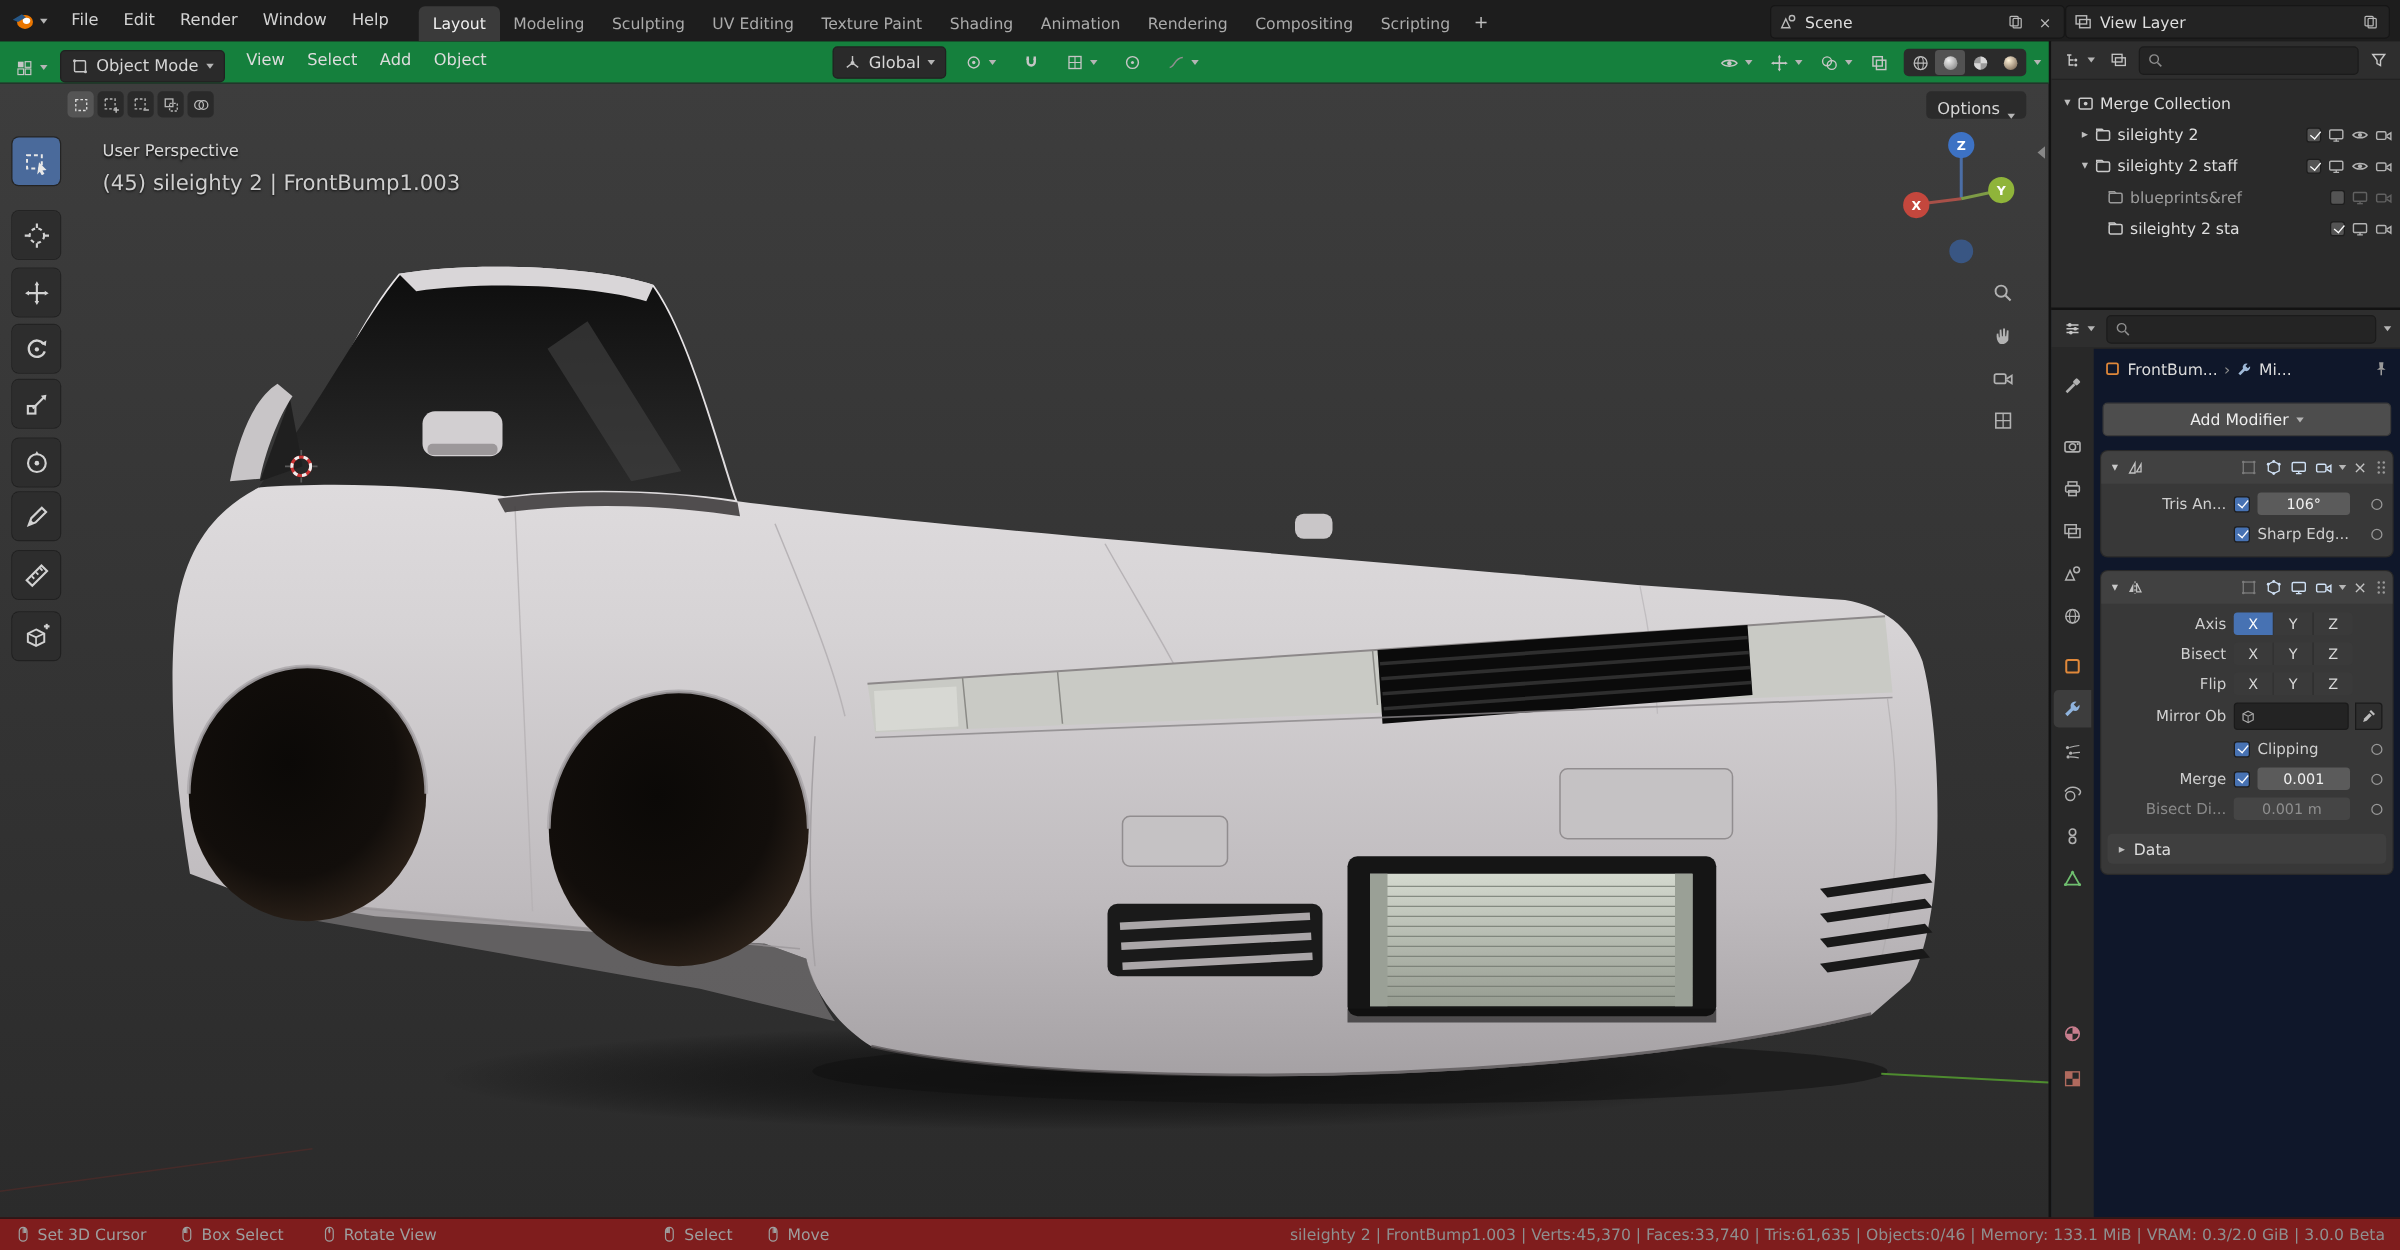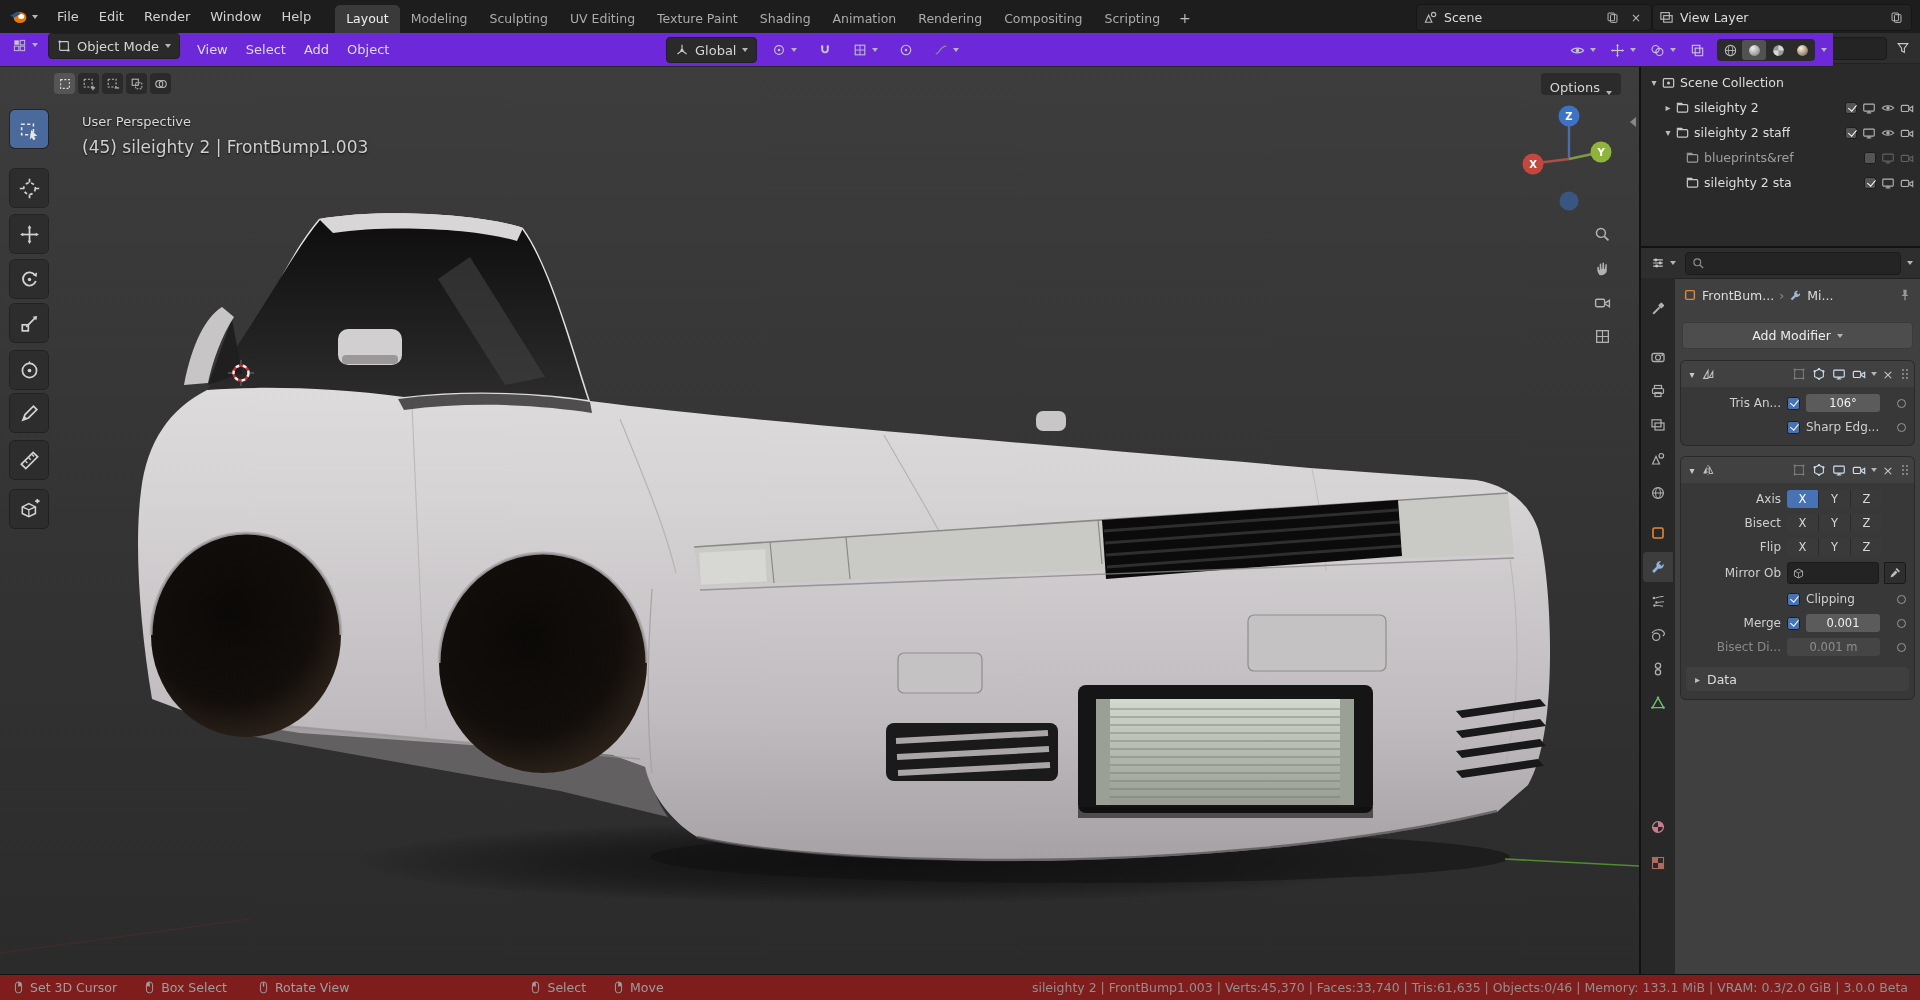--- a/index.html
+++ b/index.html
@@ -20,22 +20,22 @@
   .ws-tabs{display:flex;align-items:flex-end;height:100%;margin-left:14px}
   .ws{padding:6px 11px 7px;color:#ababab;cursor:pointer;border-radius:5px 5px 0 0;font-size:12.5px}
   .ws.active{background:#3a3a3a;color:#f0f0f0}
   .ws.add{color:#bdbdbd;font-size:14px;padding:6px 8px 7px}
   .id-field{position:absolute;top:4px;height:25px;background:#232323;border:1px solid #161616;
             border-radius:4px;display:flex;align-items:center;gap:6px;padding:0 6px}
   .id-field .nm{flex:1;color:#dedede;font-size:12.5px;white-space:nowrap;overflow:hidden}
   .mini-btn{width:18px;height:18px;border-radius:3px;display:flex;align-items:center;
             justify-content:center;color:#b9b9b9;font-size:12px;cursor:pointer;flex:none}
   
-  #vp-header{position:absolute;left:0;top:33px;width:1833px;height:34px;background:#6d28d9;
-             border-bottom:1px solid #272727;display:flex;align-items:flex-start;padding:0 6px;
+  #vp-header{position:absolute;left:0;top:33px;width:1639px;height:34px;background:#15803d;
+             border-bottom:1px solid #272727;display:flex;align-items:flex-end;padding:0 6px;
              box-sizing:border-box;z-index:20}
   .hbtn{display:flex;align-items:center;gap:5px;padding:0 6px;height:24px;border-radius:4px;cursor:pointer}
   .drop{background:#2a2a2a;border:1px solid #202020;border-radius:4px;height:24px;
         display:flex;align-items:center;gap:6px;padding:0 8px;cursor:pointer}
   .hmenu{padding:0 9px;line-height:34px;color:#dcdcdc;cursor:pointer}
   .vph-center{position:absolute;left:666px;top:0;height:34px;display:flex;align-items:center;gap:9px}
   .vph-right{position:absolute;right:6px;top:0;height:34px;display:flex;align-items:center;gap:2px}
   .shadegrp{display:flex;align-items:center;background:#2b2b2b;border-radius:4px;padding:1px;margin-left:4px}
   .shadebtn{width:24px;height:20px;display:flex;align-items:center;justify-content:center;
             border-radius:3px;cursor:pointer}
@@ -78,21 +78,21 @@
   .orow .exp{width:14px;text-align:center;color:#bdbdbd;font-size:10px;flex:none}
   .otoggles{margin-left:auto;display:flex;align-items:center;gap:5px;flex:none}
   .dim{opacity:.4}
   
   .cb{width:13px;height:13px;border-radius:2.5px;background:#545454;border:1px solid #1d1d1d;
       position:relative;flex:none;box-sizing:border-box;cursor:pointer}
   .cb.blue{background:#4772b3}
   .cb.on::after{content:"";position:absolute;left:3.5px;top:0.5px;width:3.5px;height:7px;
       border:solid #fff;border-width:0 1.7px 1.7px 0;transform:rotate(40deg)}
   
-  #properties{position:absolute;left:0;top:215px;width:279px;height:726px;background:#404040}
+  #properties{position:absolute;left:0;top:215px;width:279px;height:726px;background:#0f172a}
   #tabstrip{position:absolute;left:0;top:30px;width:34px;height:696px;background:#282828}
   .ptab{position:absolute;left:2px;width:30px;height:30px;border-radius:4px 0 0 4px;display:flex;
         align-items:center;justify-content:center;cursor:pointer}
   .ptab.on{background:#3d3d3d}
   #prop-content{position:absolute;left:34px;top:30px;width:245px;height:696px;overflow:hidden}
   .bcrumb{display:flex;align-items:center;gap:5px;height:26px;padding:0 8px;margin-top:4px;font-size:12.5px}
   .bcrumb .txt{color:#dcdcdc}
   .addmod{height:25px;background:#4d4d4d;border:1px solid #3a3a3a;border-radius:4px;margin:14px 7px 0;
         display:flex;align-items:center;justify-content:center;gap:6px;color:#ededed;
         font-size:12.5px;cursor:pointer}
@@ -845,21 +845,21 @@
           </svg>
       </div>
     </div>
 
     <div style="padding:6px 0 0">
       <div class="orow" style="padding-left:6px">
         <span class="exp">▾</span>
         <svg width="15" height="15" viewBox="0 0 16 16" style="color:#c9c9c9">
             <use href="#i-scenecol"></use>
           </svg>
-        <span class="lbl">Scene Collection</span>
+        <span class="lbl">Merge Collection</span>
       </div>
       <div class="orow" style="padding-left:20px">
         <span class="exp">▸</span>
         <svg width="15" height="15" viewBox="0 0 16 16" style="color:#c9c9c9">
             <use href="#i-collection"></use>
           </svg>
         <span class="lbl">sileighty 2</span>
         <span class="otoggles">
           <span class="cb on" style="width:12px;height:12px"></span>
           <svg width="14" height="14" viewBox="0 0 16 16" style="color:#b3b3b3">

